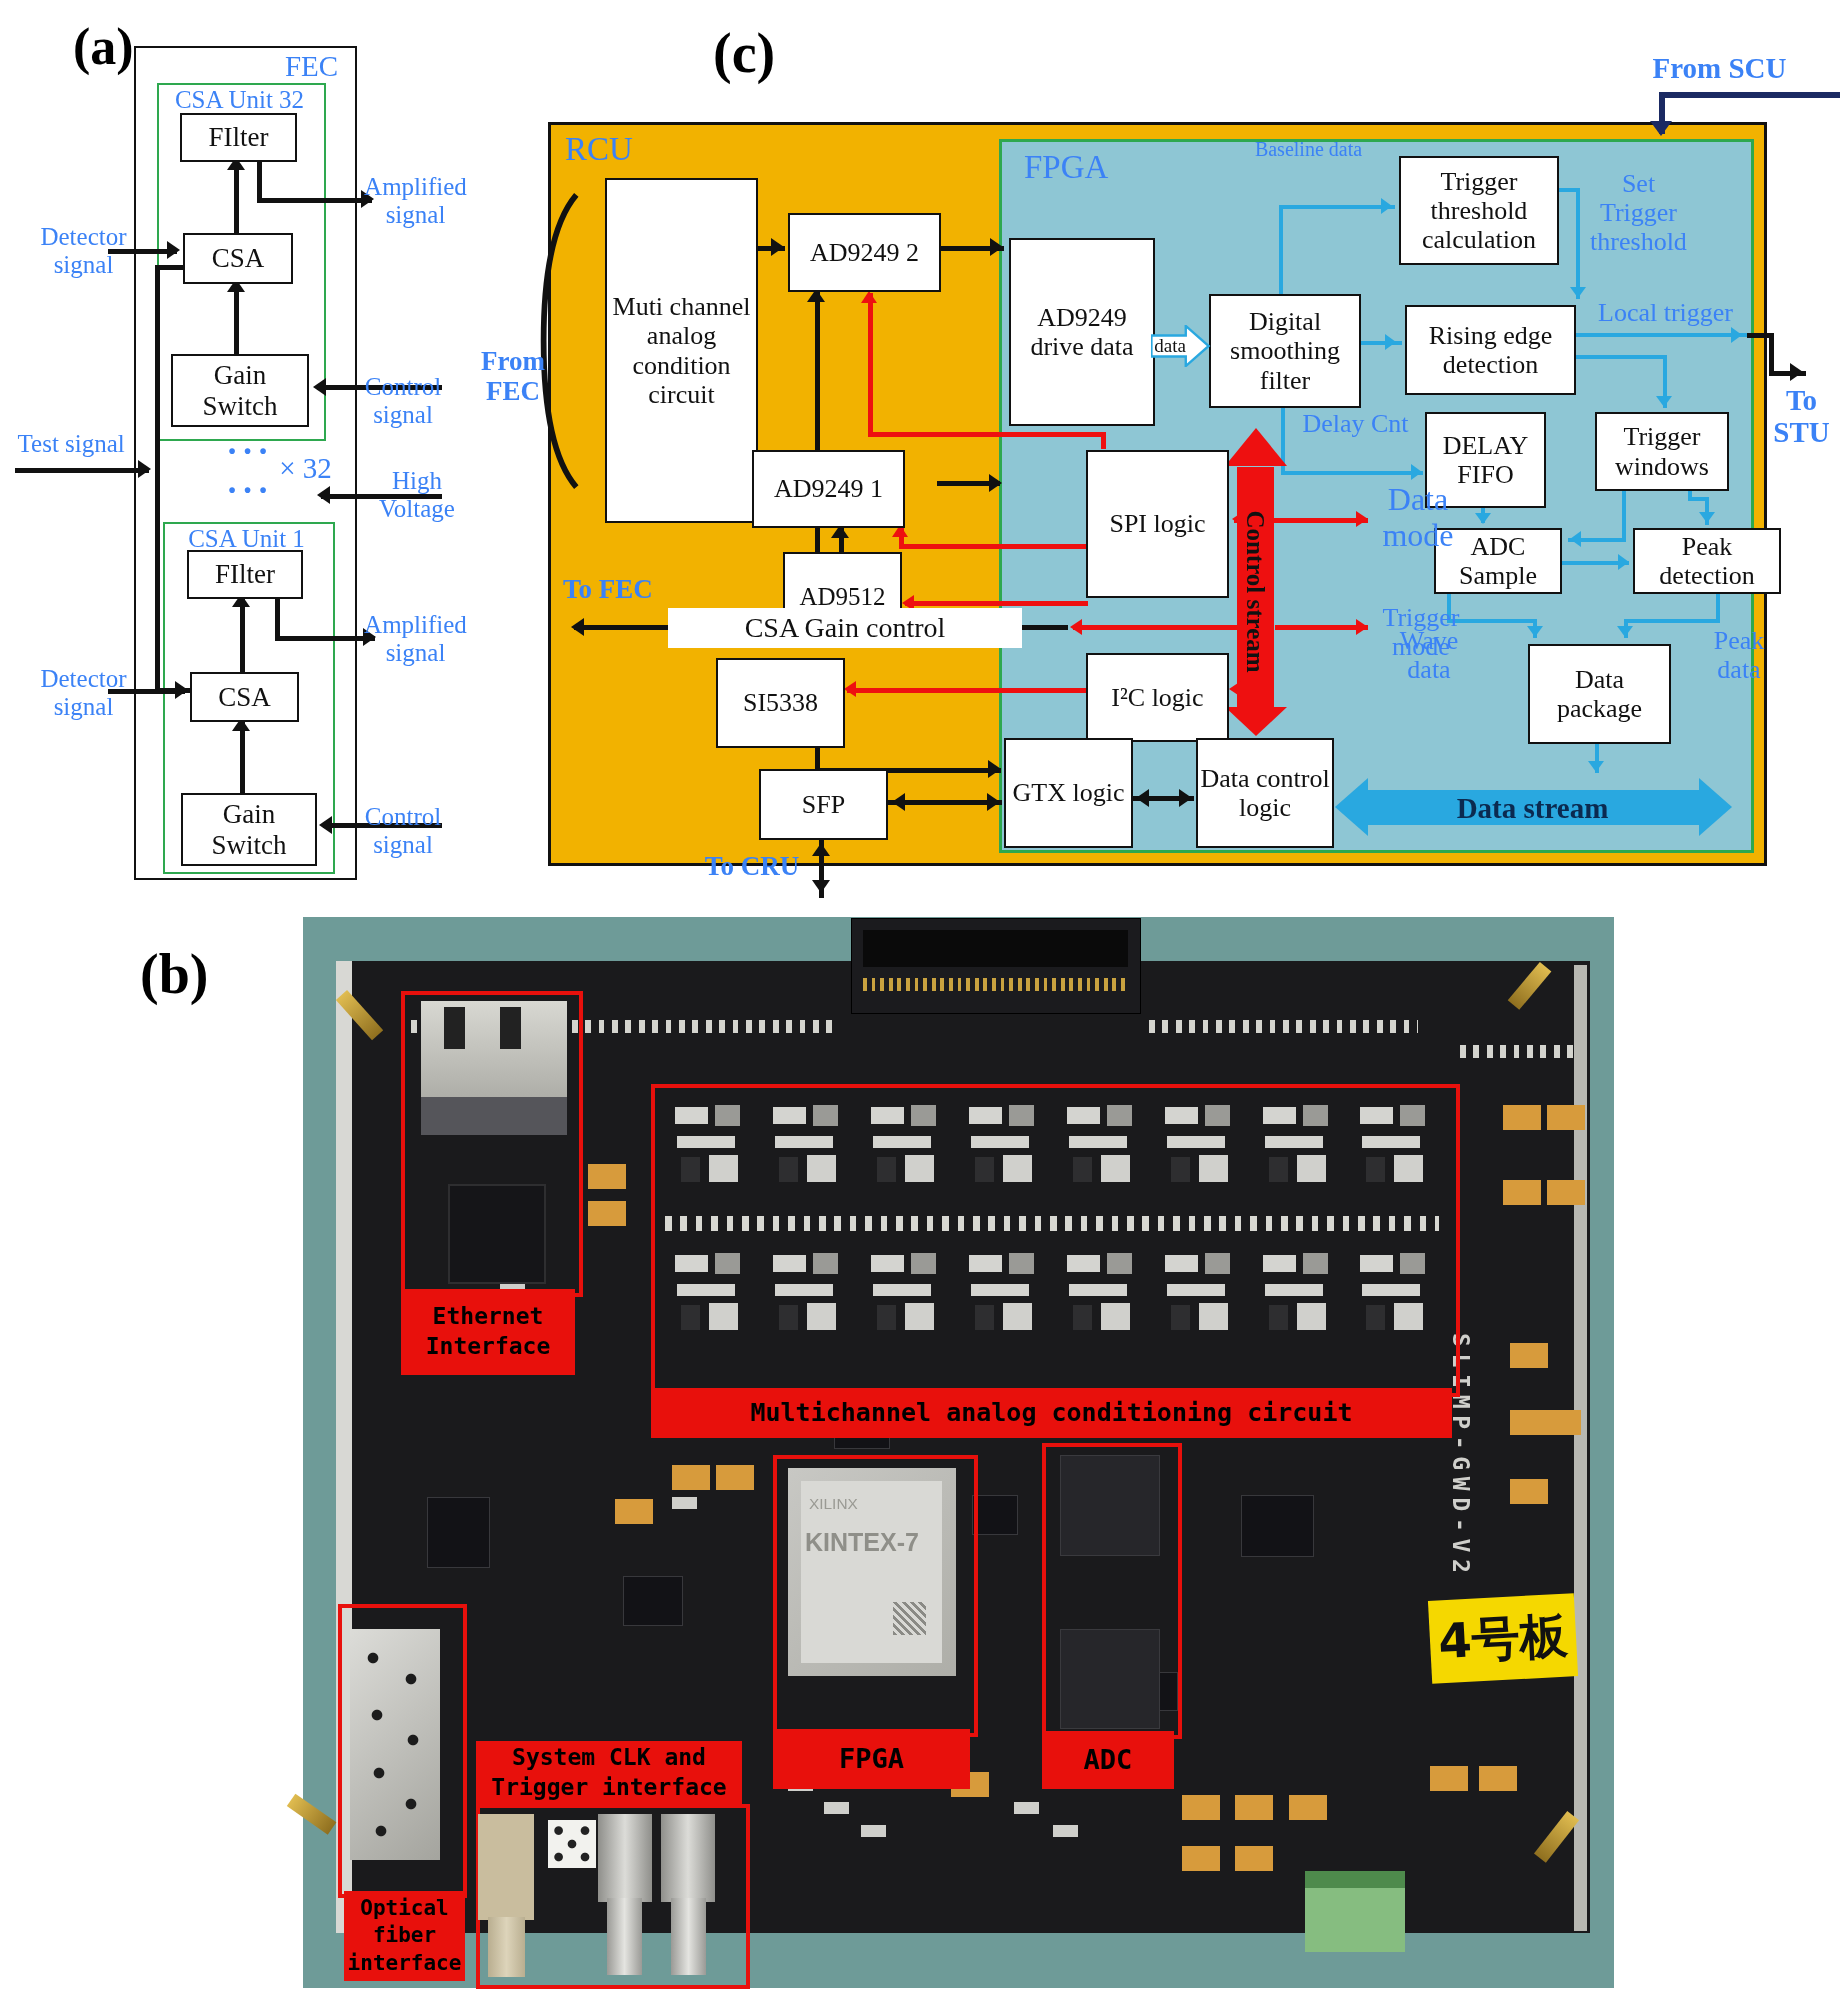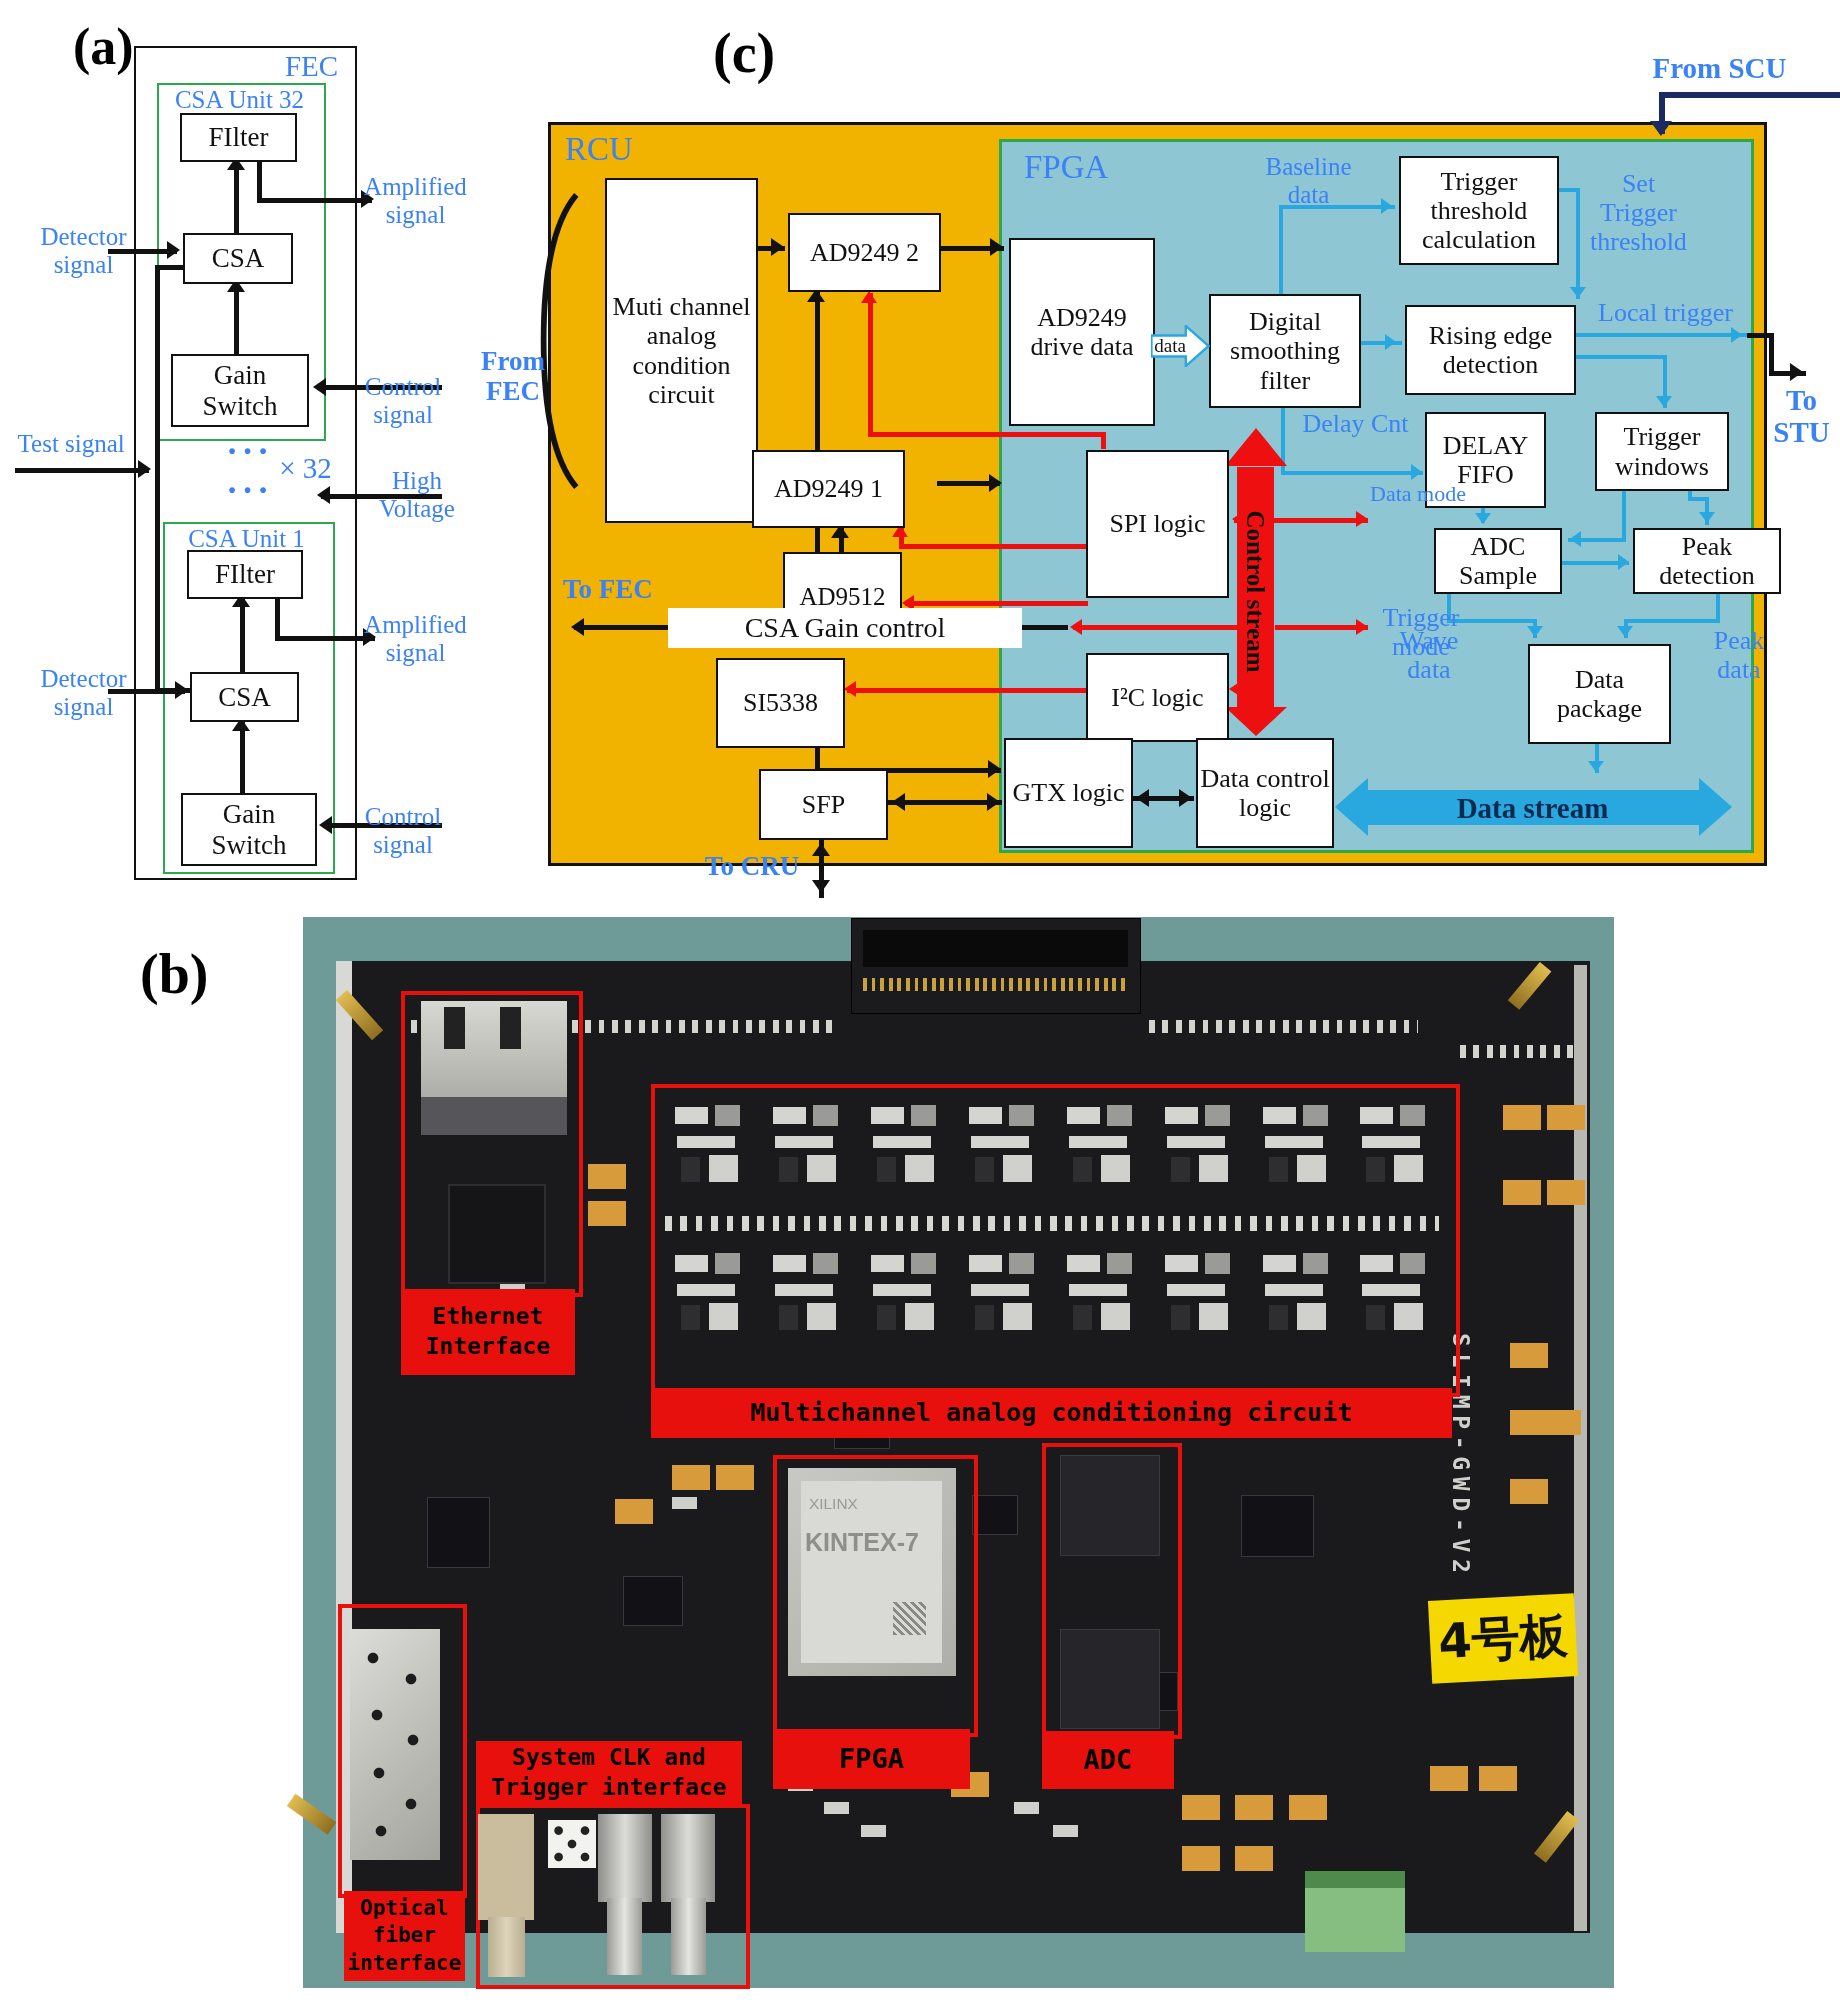--- a/index.html
+++ b/index.html
@@ -103,25 +103,25 @@
   <div class="head" style="left:1225px;top:707px;border-left:31px solid transparent;border-right:31px solid transparent;border-top:29px solid #EE1010;"></div>
   <div class="abs" style="left:1268px;top:478px;width:227px;height:27px;transform:rotate(90deg);transform-origin:left top;font:bold 25px/1 'Liberation Serif',serif;color:#111;text-align:center;z-index:8;">Control stream</div>
 
   <div class="abs" style="left:1356px;top:790px;width:352px;height:35px;background:#29A8E0;z-index:5;"></div>
   <div class="head" style="left:1335px;top:778px;border-top:29px solid transparent;border-bottom:29px solid transparent;border-right:33px solid #29A8E0;"></div>
   <div class="head" style="left:1699px;top:778px;border-top:29px solid transparent;border-bottom:29px solid transparent;border-left:33px solid #29A8E0;"></div>
   <div class="lbl b" style="left:1422px;top:792px;width:221px;font-size:29px;color:#0B2A50;">Data stream</div>
 
   <div class="abs" style="left:668px;top:608px;width:354px;height:40px;background:#fff;z-index:7;display:flex;align-items:center;justify-content:center;font:28px/1 'Liberation Serif',serif;">CSA Gain control</div>
 
-  <div class="lbl" style="left:1247px;top:153px;width:123px;font-size:25px;">Baseline data</div>
+  <div class="lbl" style="left:1247px;top:138px;width:123px;font-size:20px;">Baseline data</div>
   <div class="lbl" style="left:1581px;top:169px;width:115px;font-size:26px;">Set Trigger threshold</div>
   <div class="lbl" style="left:1583px;top:298px;width:165px;font-size:26px;">Local trigger</div>
   <div class="lbl" style="left:1295px;top:409px;width:121px;font-size:26px;">Delay Cnt</div>
-  <div class="lbl" style="left:1368px;top:482px;width:100px;font-size:22px;">Data mode</div>
+  <div class="lbl" style="left:1368px;top:482px;width:100px;font-size:32px;">Data mode</div>
   <div class="lbl" style="left:1368px;top:603px;width:106px;font-size:26px;">Trigger mode</div>
   <div class="lbl" style="left:1381px;top:626px;width:96px;font-size:26px;">Wave data</div>
   <div class="lbl" style="left:1691px;top:626px;width:96px;font-size:26px;">Peak data</div>
 
   <div class="panel-letter" style="left:140px;top:946px;font-size:56px;">(b)</div>
 
   <div class="abs" style="left:303px;top:917px;width:1311px;height:1071px;background:#6E9B98;z-index:20;"></div>
   <div class="pcb" style="left:336px;top:961px;width:1254px;height:972px;background:#1A1A1C;"></div>
   <div class="pcb" style="left:336px;top:961px;width:16.3px;height:972px;background:#D8D8D4;"></div>
   <div class="pcb" style="left:1574px;top:965px;width:13.4px;height:966px;background:#B8B8B2;"></div>

